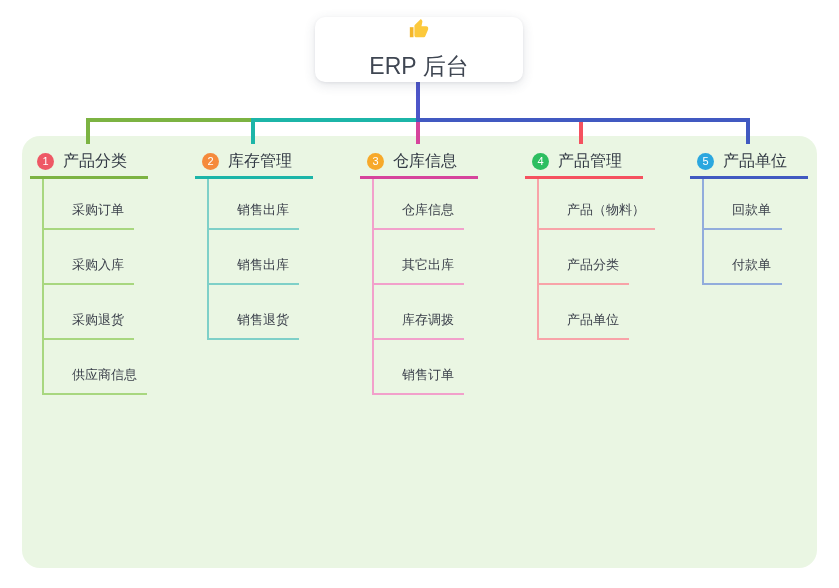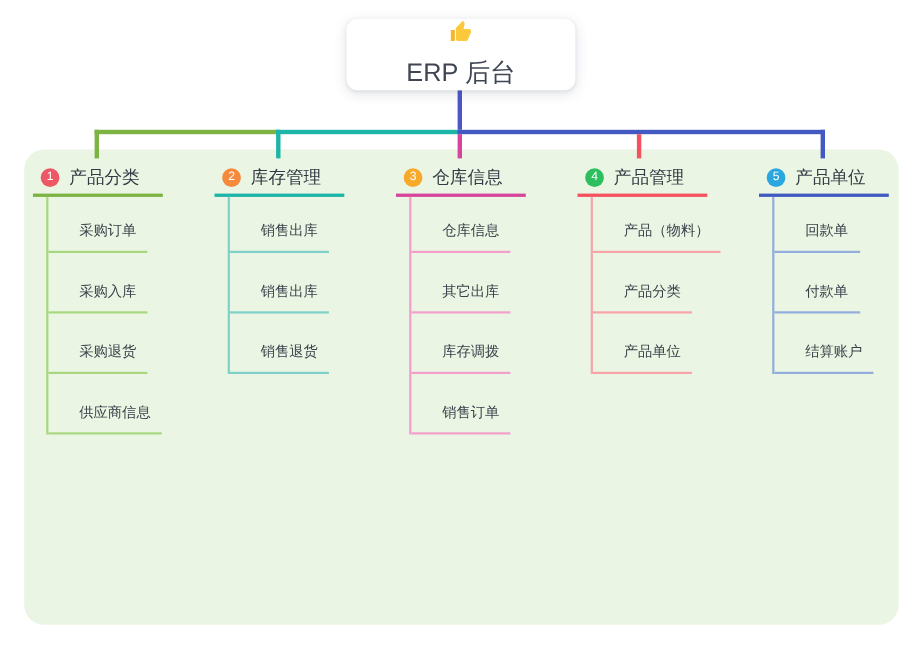--- a/index.html
+++ b/index.html
@@ -161,19 +161,16 @@
       <span class="badge">5</span>
       <span>产品单位</span>
     </div>
     <div class="children">
       <div class="child">
           <span>回款单</span>
         </div>
       <div class="child">
           <span>付款单</span>
         </div>
-      <div class="child">
-          <span>结算账户</span>
-        </div>
     </div>
   </div>
 
 </div>
 
 </body></html>

